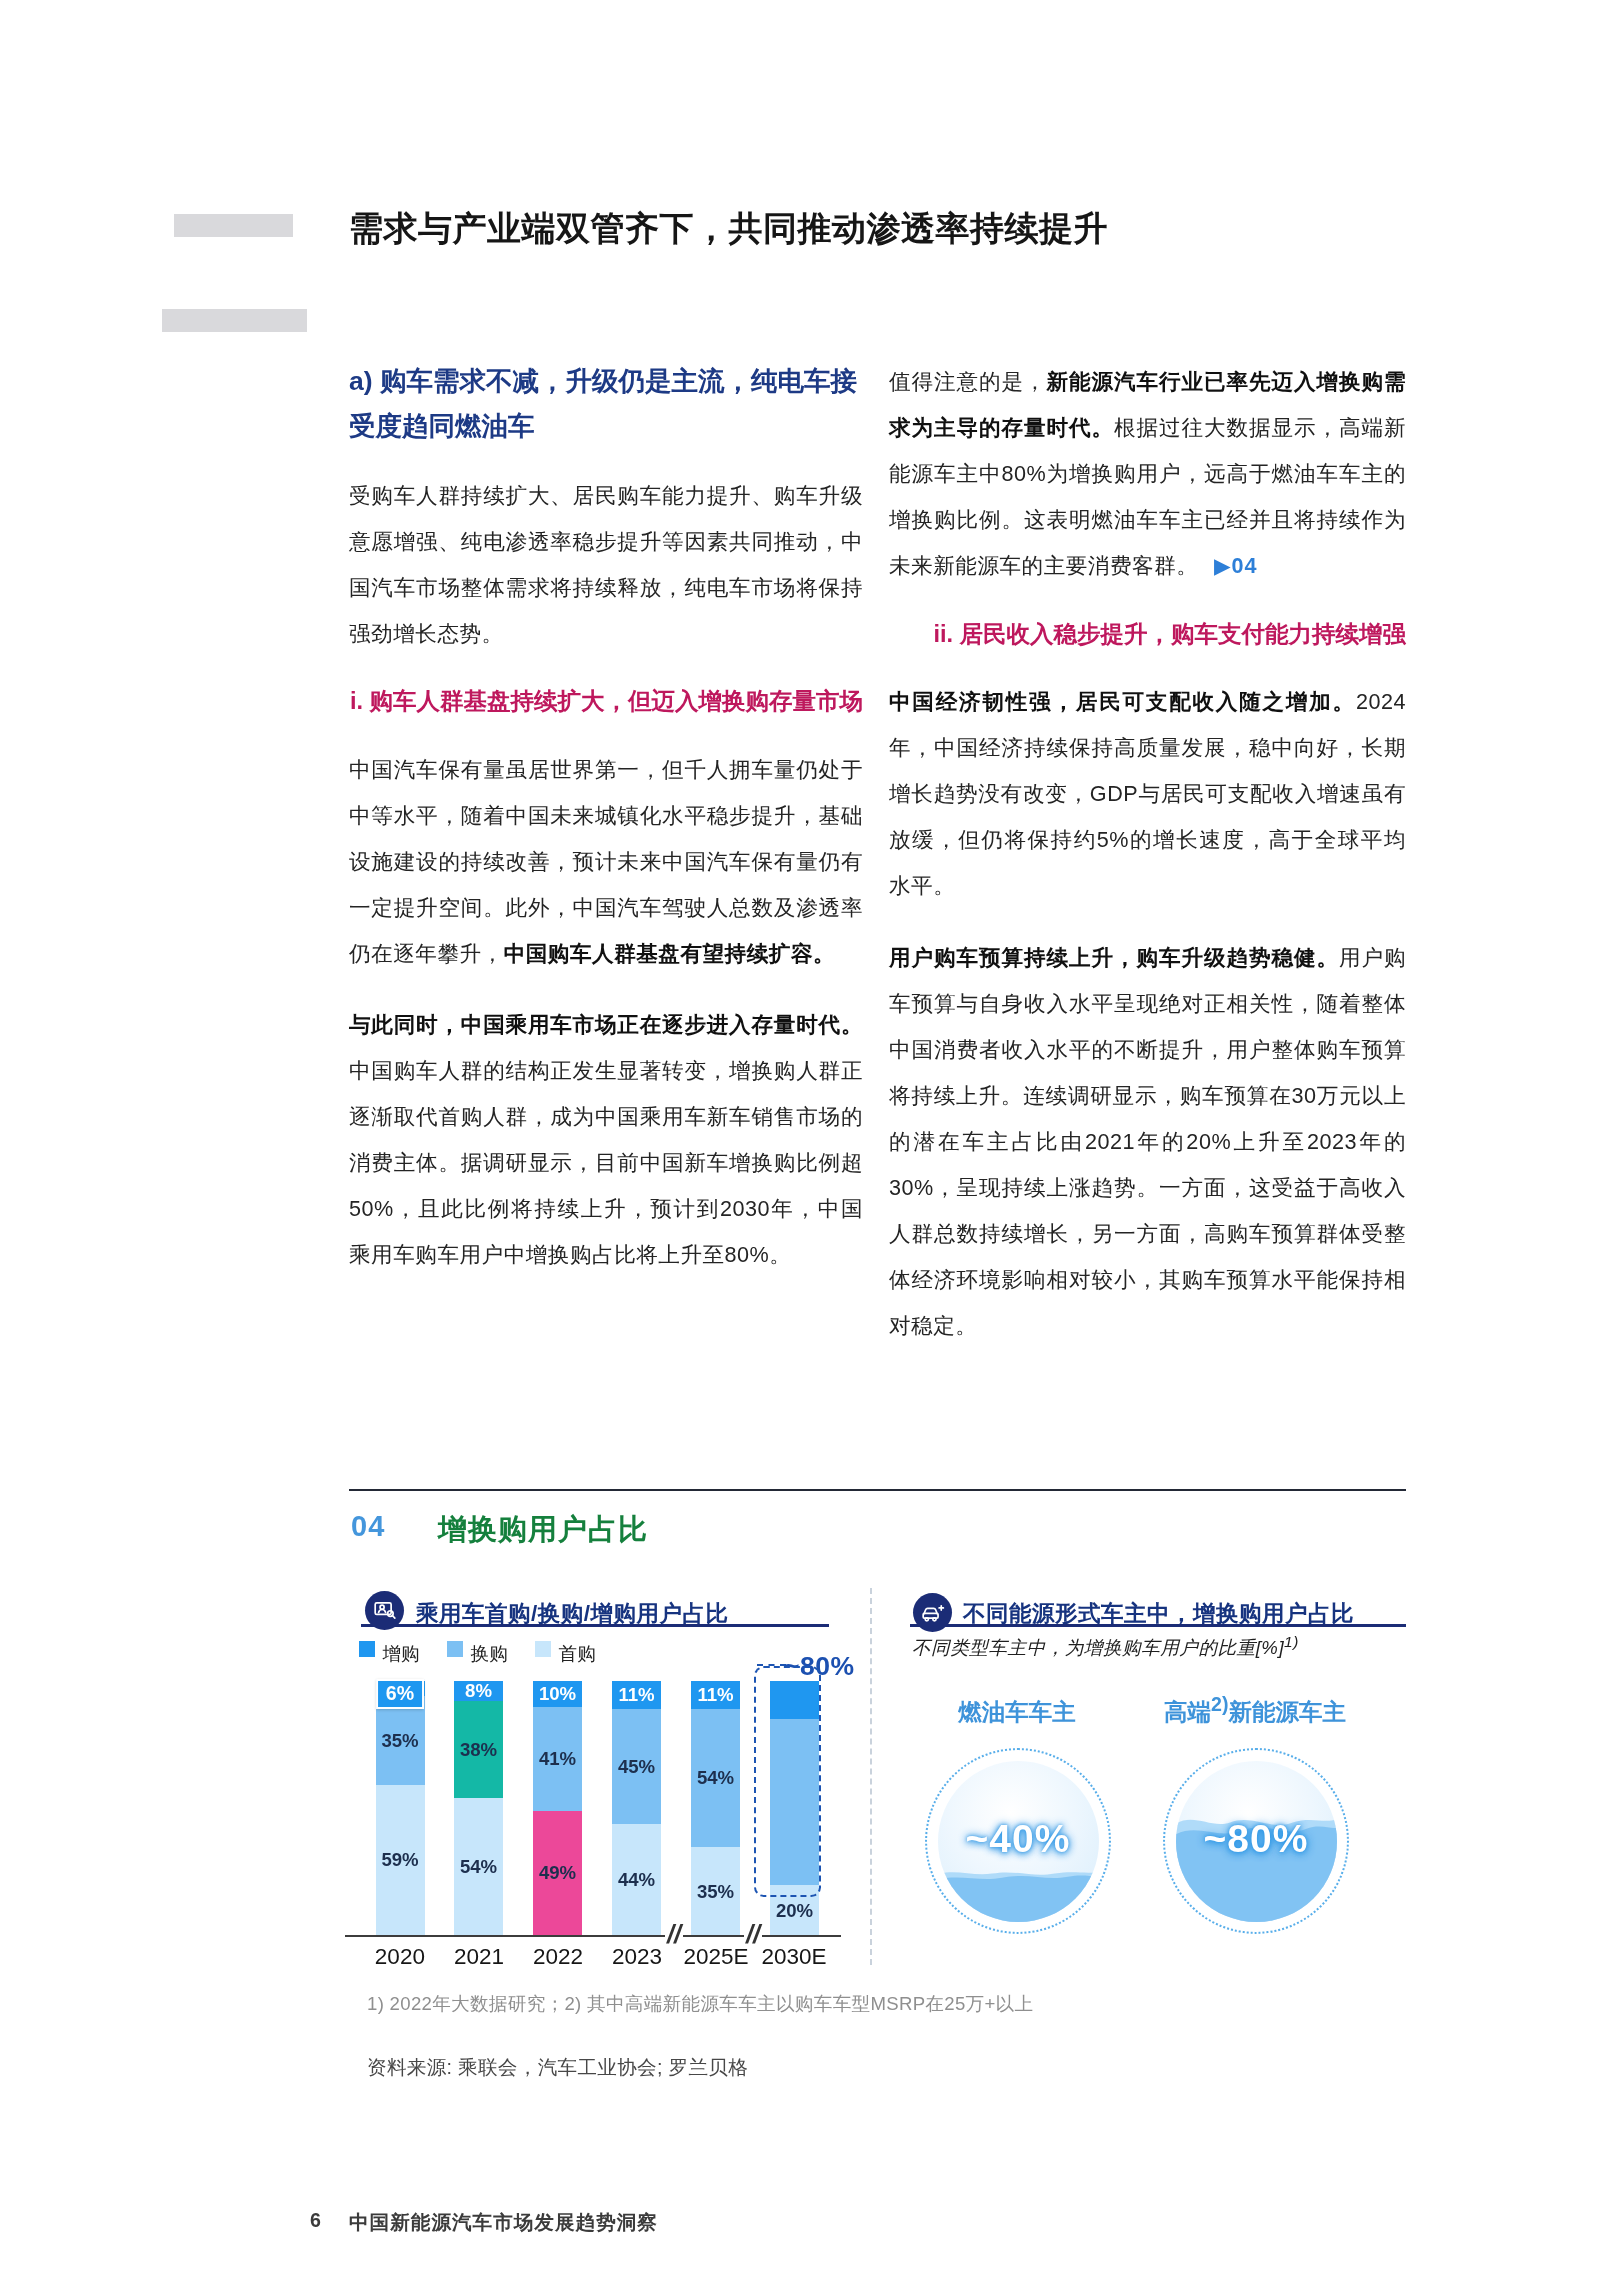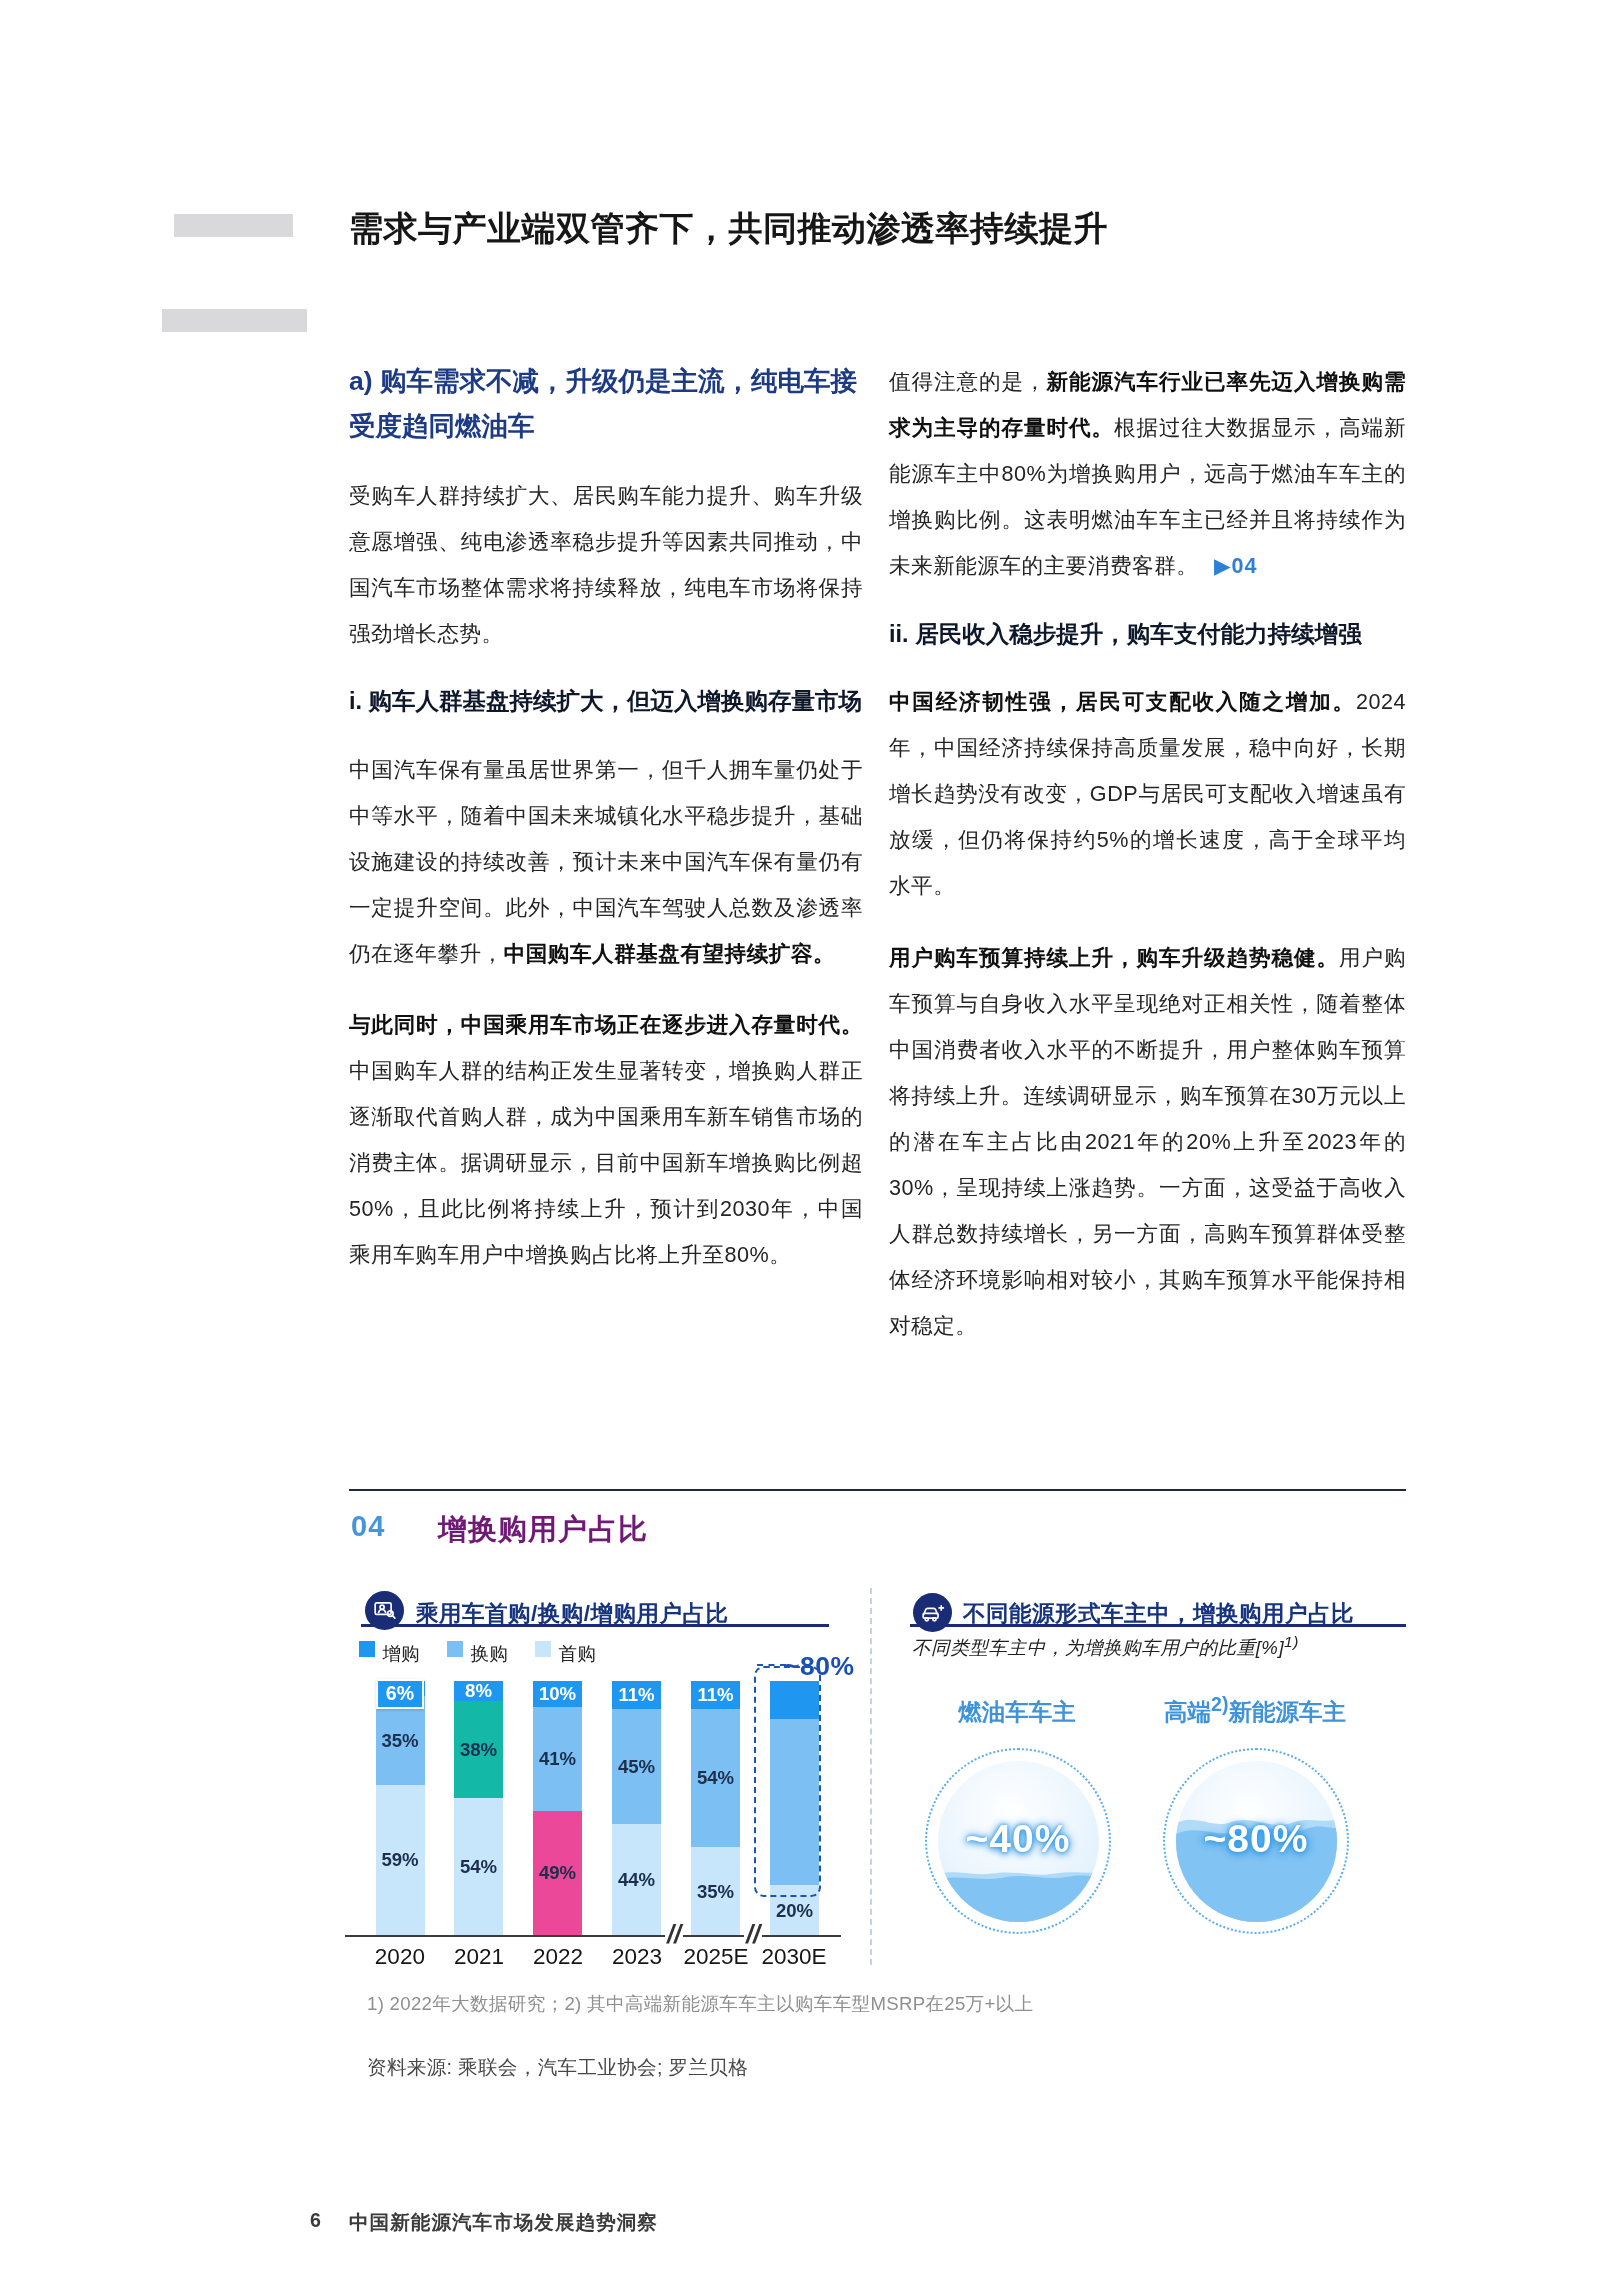--- a/index.html
+++ b/index.html
@@ -13,30 +13,30 @@
   #gray-bar-2{left:162px;top:309px;width:145px;height:22.5px;}
 
   
   .page-title{left:349px;top:206px;width:1098px;font-size:34px;font-weight:700;color:#161616;letter-spacing:0.5px;}
 
   
   .col{position:absolute;top:359px;}
   .col-left{left:349px;width:514px;}
   .col-right{left:889px;width:517px;}
   .h-a{font-size:26.5px;line-height:45px;font-weight:700;color:#1d3a85;margin:0 0 23.5px 0;}
-  .h-sub{font-size:23.5px;line-height:39px;font-weight:700;color:#0f172a;margin:17.6px 0 25.5px 0;
-         padding-left:35px;text-indent:-35px;}
+  .h-sub{font-size:23.5px;line-height:39px;font-weight:700;color:#be185d;margin:17.6px 0 25.5px 0;
+         padding-left:35px;text-indent:-35px;text-align:right;}
   p.body{font-size:21.6px;line-height:46px;margin:0 0 25.5px 0;text-align:justify;letter-spacing:0.5px;color:#242424;}
   p.body b{font-weight:700;color:#101010;}
   .fig-ref{color:#2d7fd8;font-weight:700;margin-left:15.7px;letter-spacing:1px;white-space:nowrap;}
 
   
   .exhibit-rule{left:349px;top:1489px;width:1057px;height:2px;background:#232936;}
   .exhibit-num{left:351px;top:1510px;font-size:29px;font-weight:700;color:#4496dc;letter-spacing:1px;}
-  .exhibit-title{left:438px;top:1510px;font-size:29px;font-weight:700;color:#701a75;letter-spacing:1px;}
+  .exhibit-title{left:438px;top:1510px;font-size:29px;font-weight:700;color:#15803d;letter-spacing:1px;}
 
   .panel-icon{width:39px;height:39px;border-radius:50%;background:#1b2c76;display:flex;align-items:center;justify-content:center;}
   .panel-title{font-size:22.5px;font-weight:700;color:#16337f;letter-spacing:0.5px;}
   .panel-underline{height:2.9px;background:#1b2c76;}
 
   
   .legend{left:359px;top:1641px;display:flex;align-items:center;gap:13.7px;}
   .legend-item{display:flex;align-items:flex-start;gap:7.8px;margin-right:13.7px;}
   .legend-item .sw{width:15.7px;height:15.7px;}
   .legend-item .lbl{font-size:18.6px;color:#222222;}

